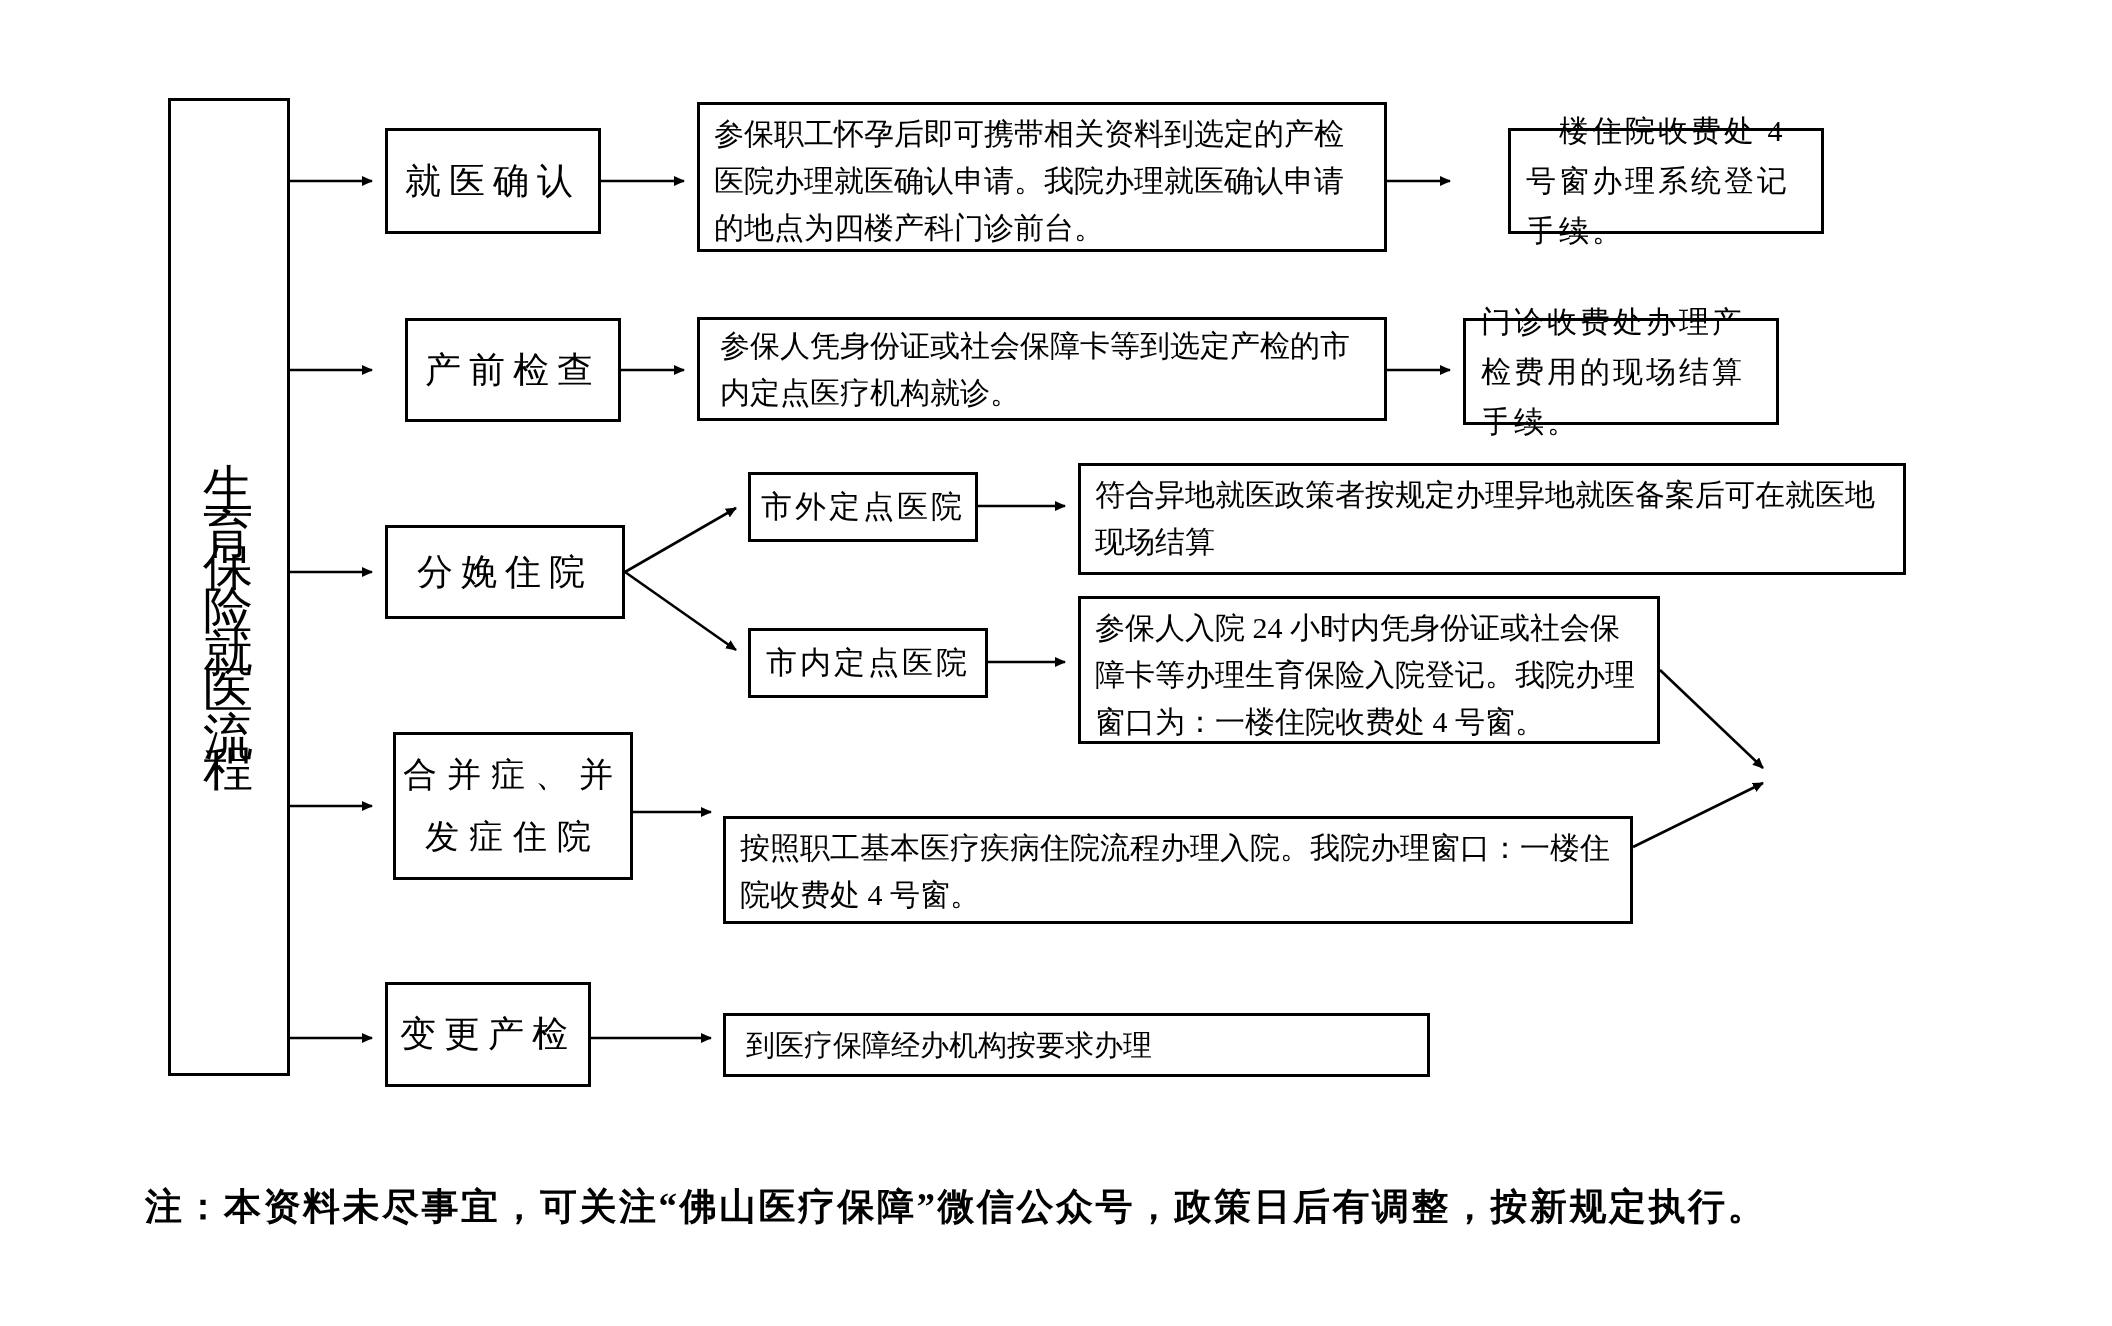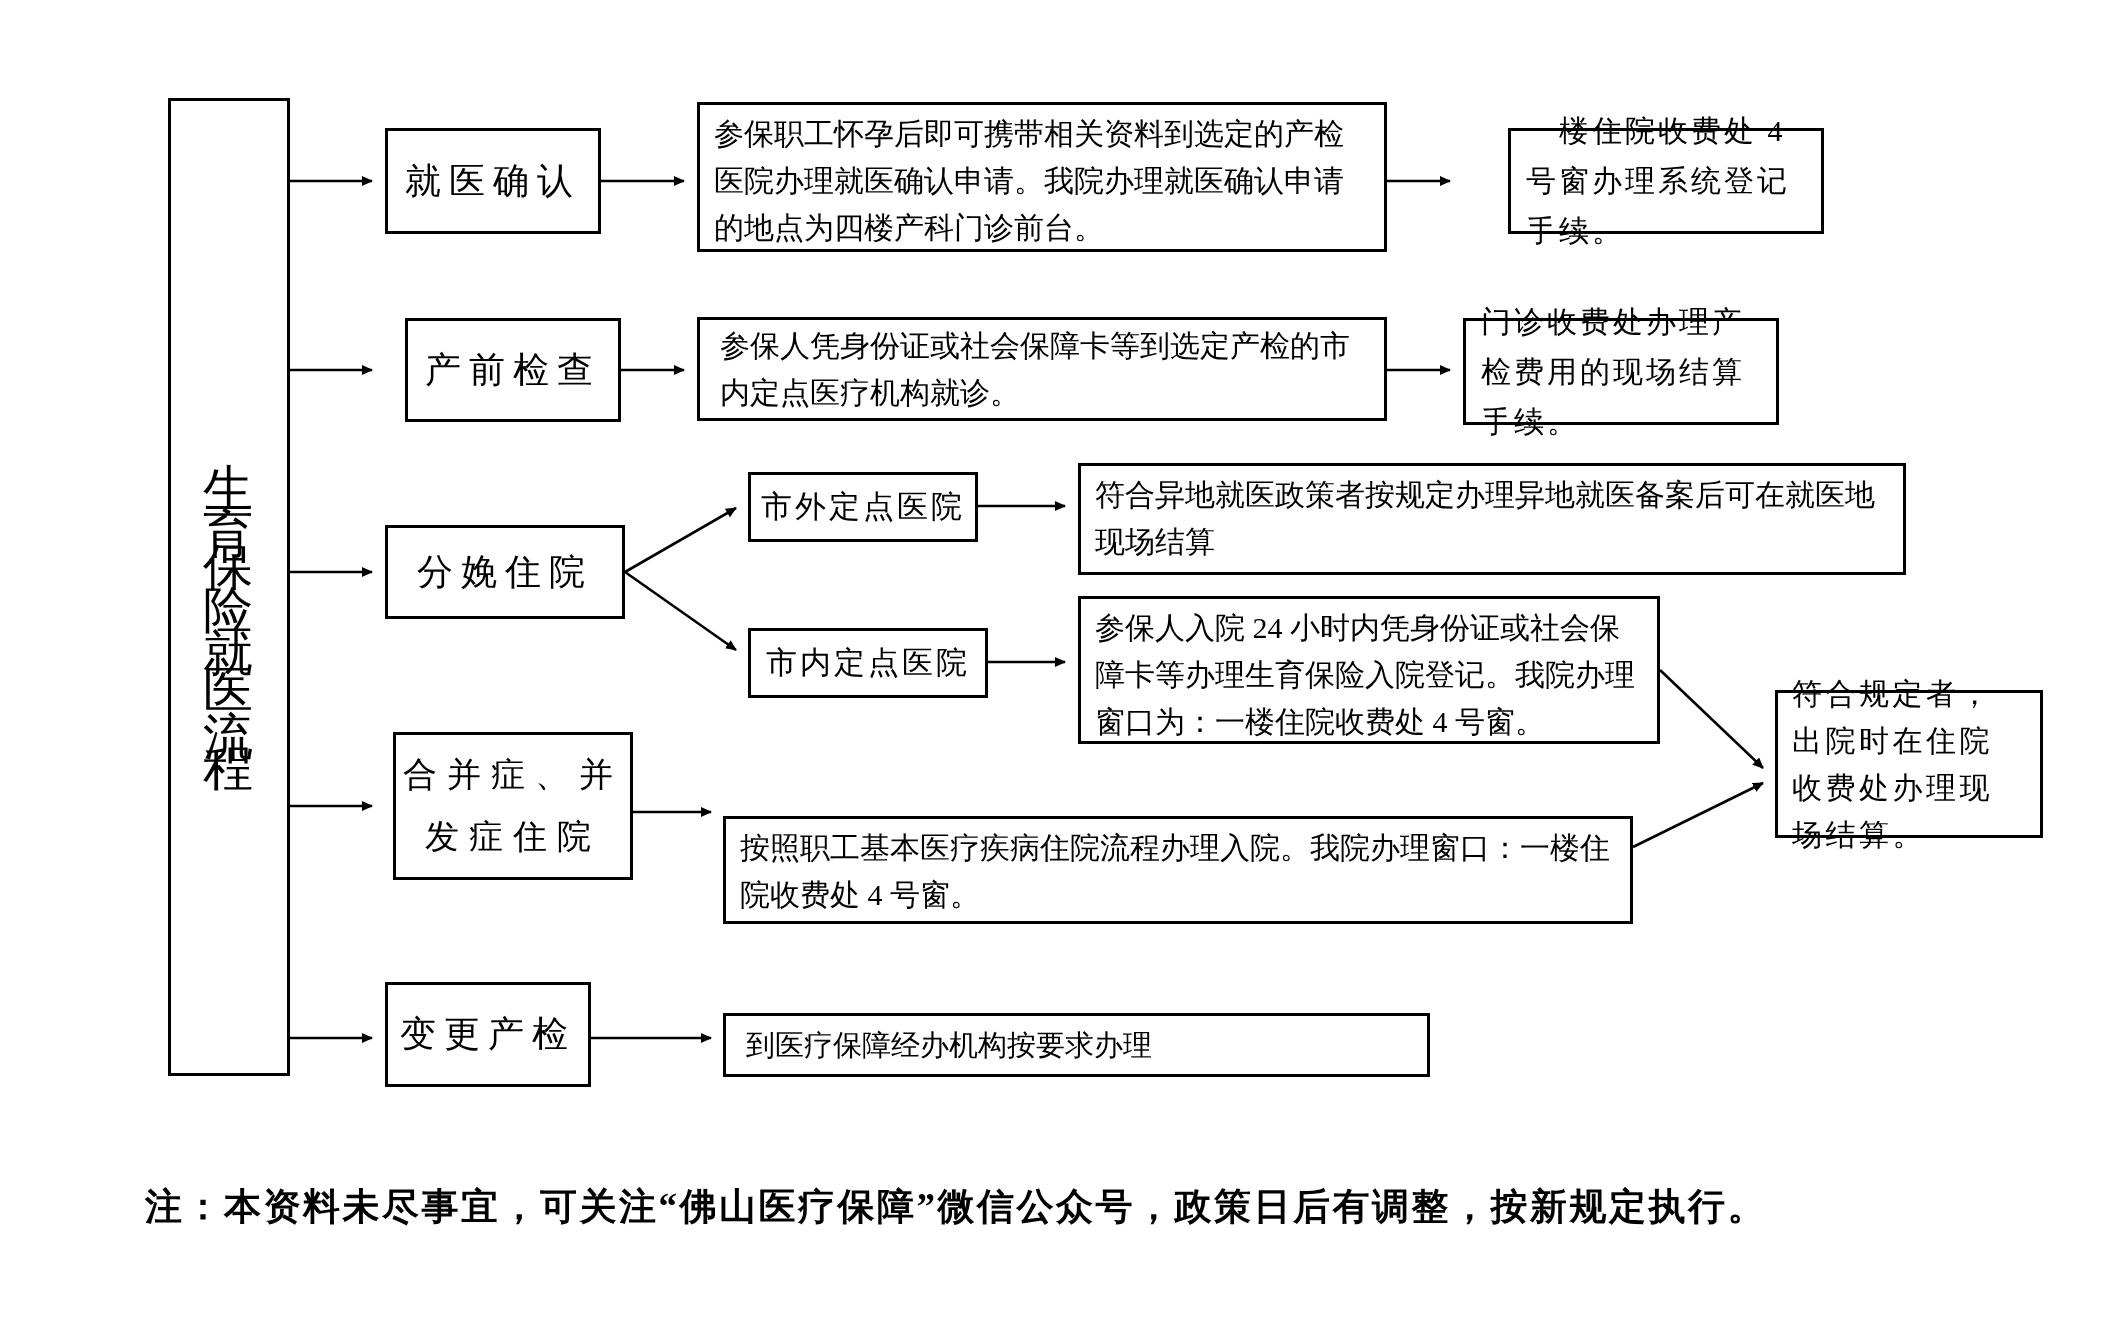--- a/index.html
+++ b/index.html
@@ -137,23 +137,20 @@
   </div>
   <div class="box smallbox" style="left:748px;top:628px;width:240px;height:70px;">
     <span>市内定点医院</span>
   </div>
   <div class="box detail" style="left:1078px;top:463px;width:828px;height:112px;">
     <span>符合异地就医政策者按规定办理异地就医备案后可在就医地现场结算</span>
   </div>
   <div class="box detail" style="left:1078px;top:596px;width:582px;height:148px;">
     <span>参保人入院 24 小时内凭身份证或社会保障卡等办理生育保险入院登记。我院办理窗口为：一楼住院收费处 4 号窗。</span>
   </div>
-  <div class="box discharge" style="left:1775px;top:690px;width:268px;height:148px;">
-    <span>符合规定者，出院时在住院收费处办理现场结算。</span>
-  </div>
 
   <div class="box proc2" style="left:393px;top:732px;width:240px;height:148px;">
     <span>合并症、并</span>
     <span>发症住院</span>
   </div>
   <div class="box detail" style="left:723px;top:793px;width:910px;height:108px;margin-top:23px;">
     <span>按照职工基本医疗疾病住院流程办理入院。我院办理窗口：一楼住院收费处 4 号窗。</span>
   </div>
 
   <div class="box proc" style="left:385px;top:982px;width:206px;height:105px;">

